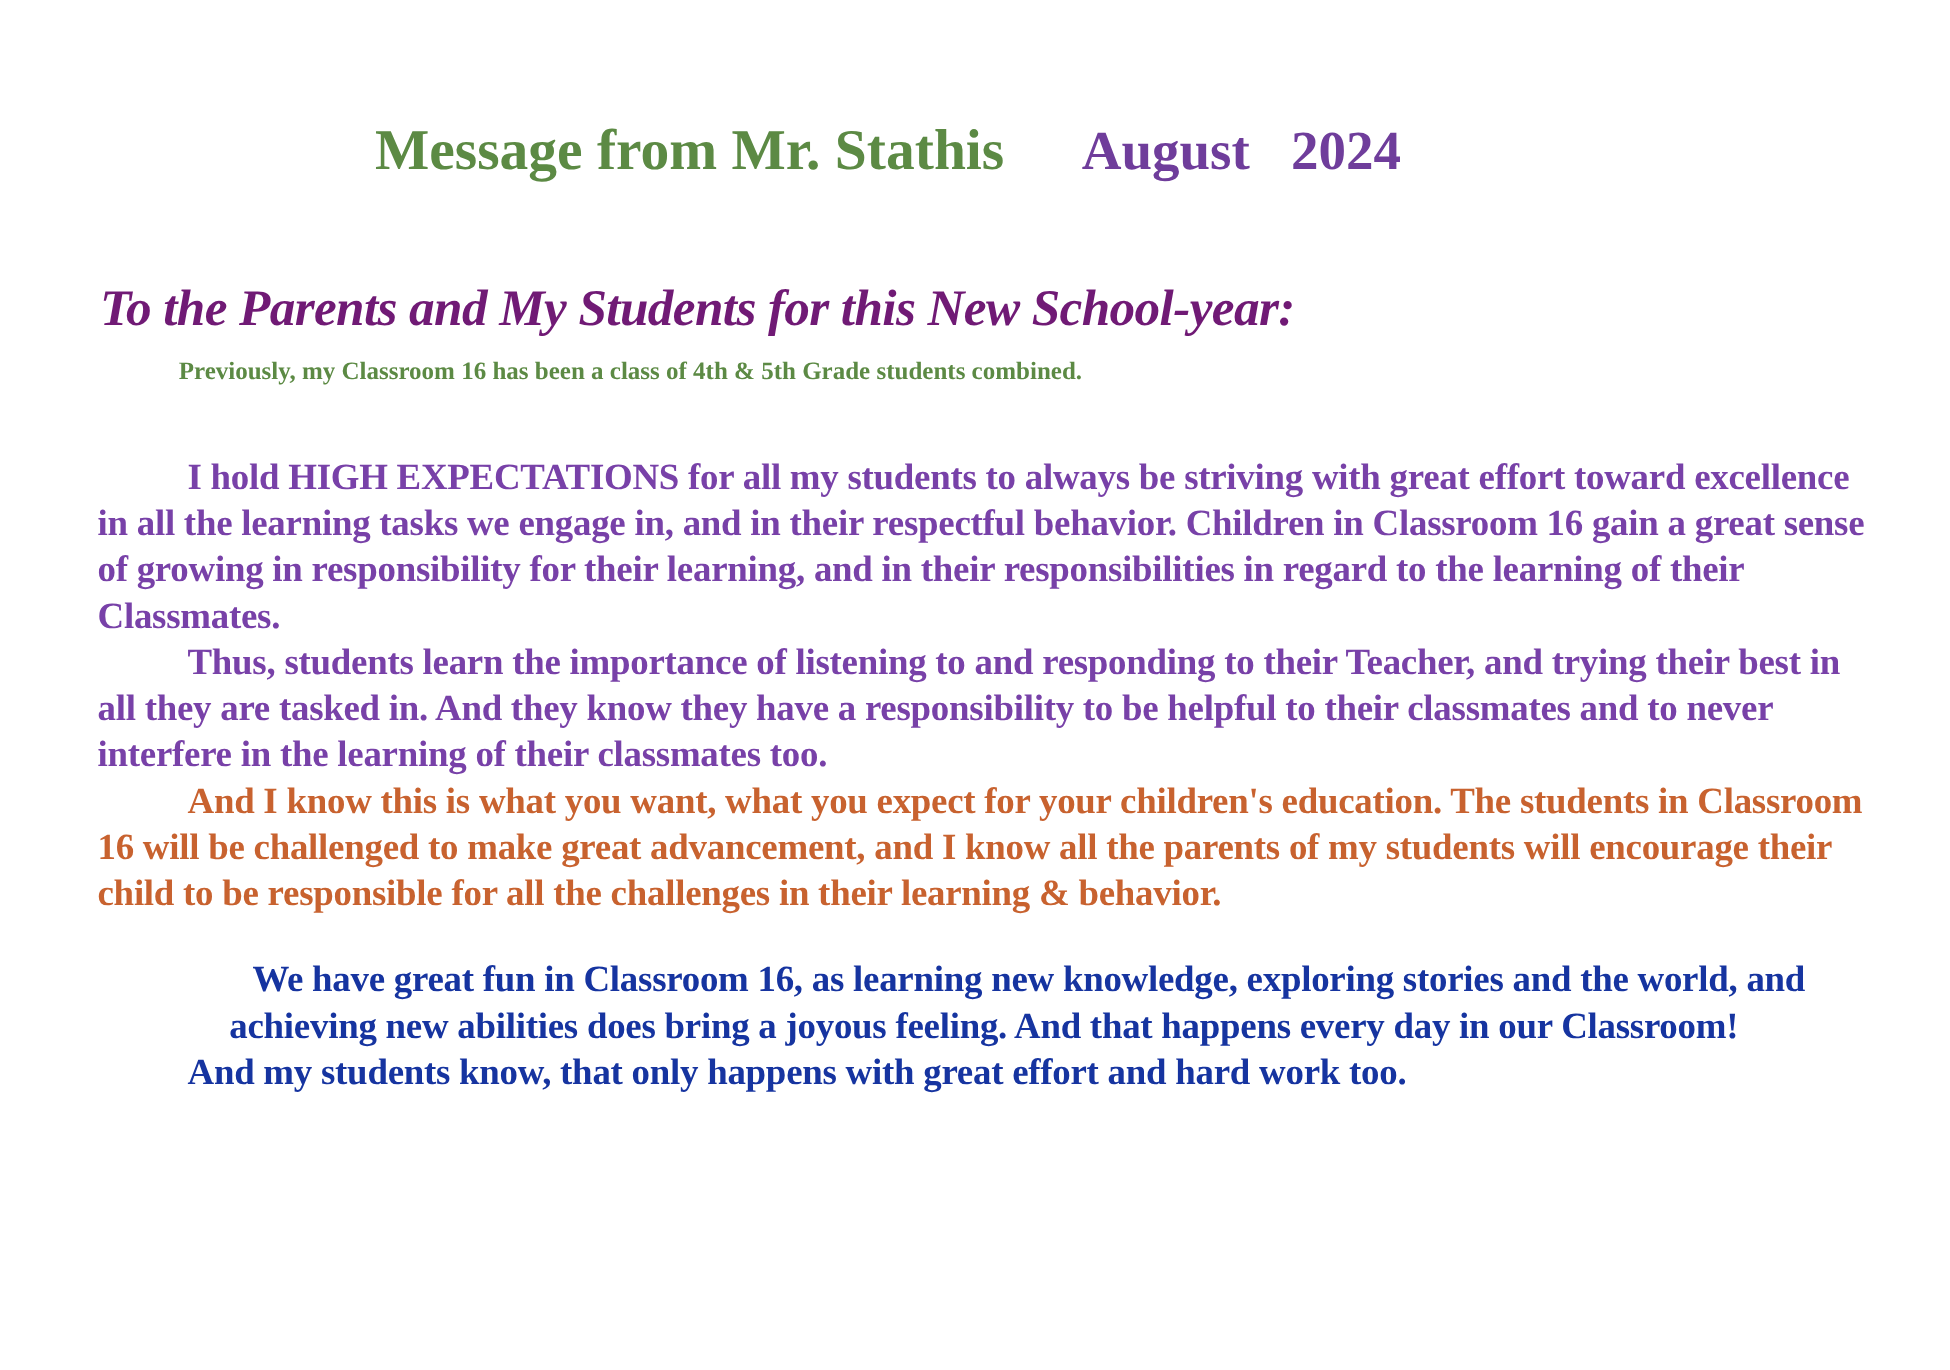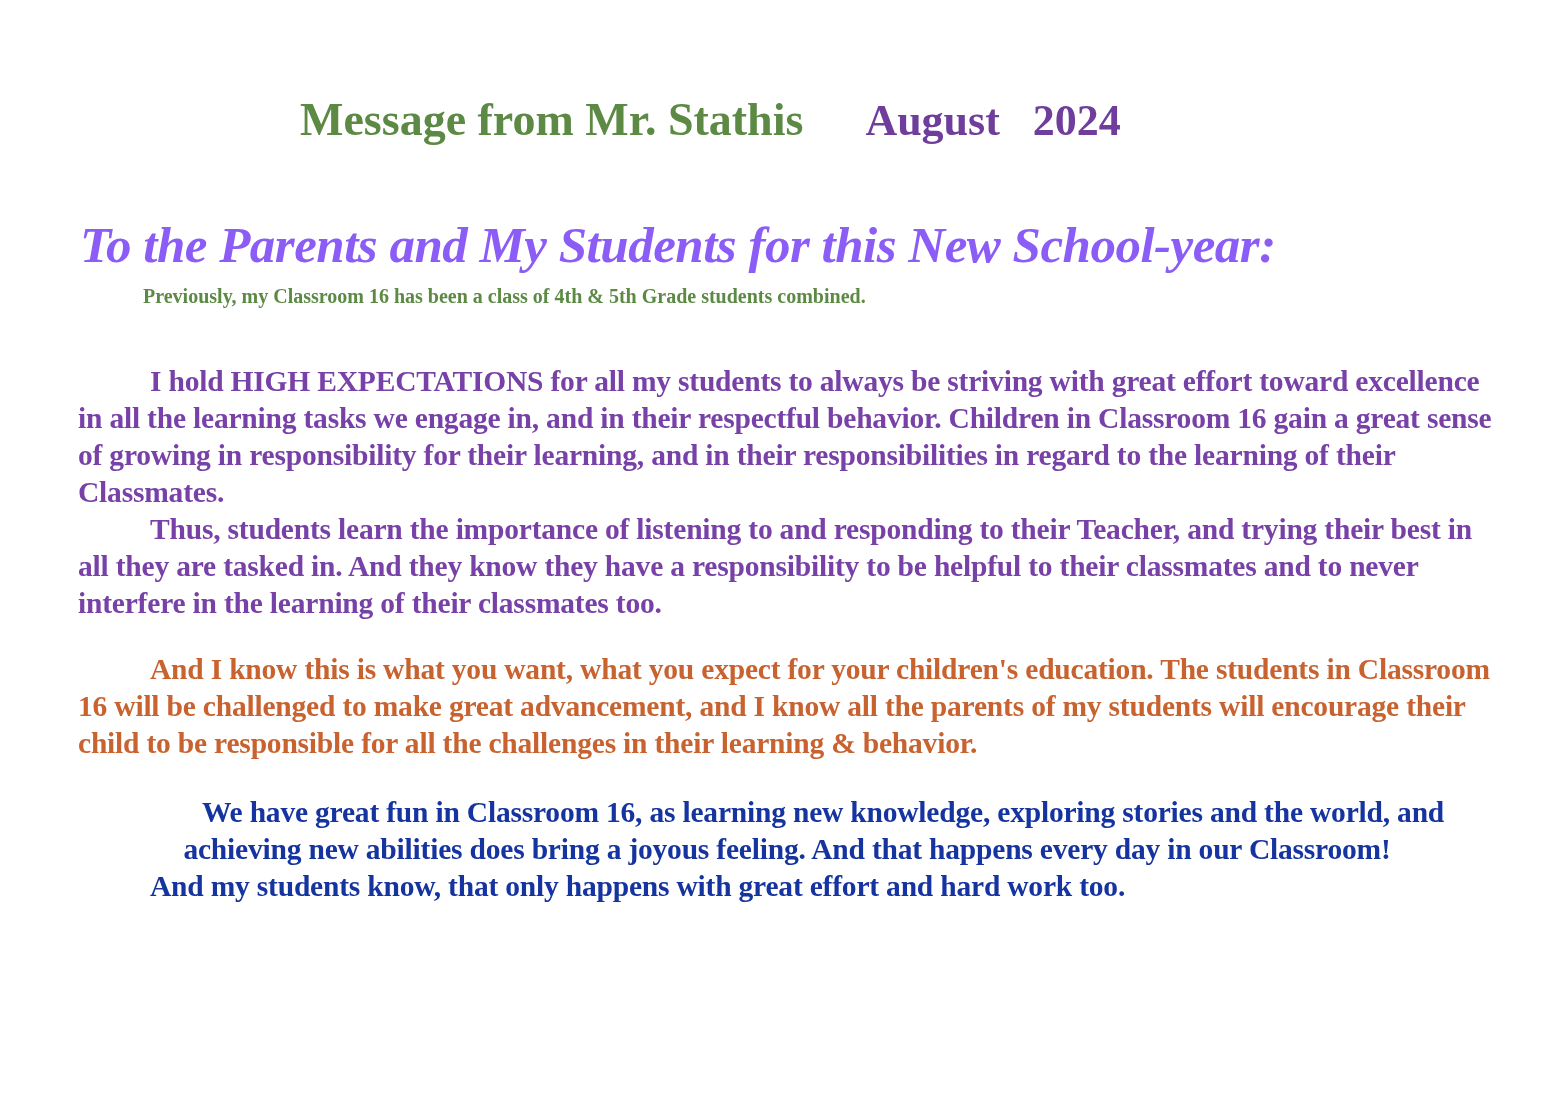--- a/index.html
+++ b/index.html
@@ -27,24 +27,24 @@
     color: #5C8A44;
   }
   .title-date {
     font-size: 44px;
     color: #6F3D9B;
     margin-left: 58px;
     white-space: pre;
   }
   .salutation {
     margin: 60px 0 0 80px;
-    font-size: 51px;
+    font-size: 41px;
     line-height: 54px;
     font-style: italic;
-    color: #8b5cf6;
+    color: #701a75;
     letter-spacing: -0.5px;
     white-space: nowrap;
   }
   .green-emphasis {
     margin: 62px 0 0 150px;
     font-size: 39px;
     line-height: 51px;
     font-style: italic;
     color: #5C8A44;
     white-space: nowrap;
@@ -65,21 +65,21 @@
     letter-spacing: -0.2px;
   }
   .para.first {
     margin-top: 46px;
   }
   .para.gap-before {
     margin-top: 32px;
     text-align: center;
   }
   .purple { color: #7841A8; }
-  .orange { color: #C8622F; margin-top: 29px; }
+  .orange { color: #C8622F; }
   .navy   { color: #1634A0; }
   .closing-line {
     margin: 31px 0 0 650px;
     font-size: 31px;
     line-height: 40px;
     color: #4633B4;
     white-space: nowrap;
   }
   .signature {
     margin: 0 0 0 940px;

